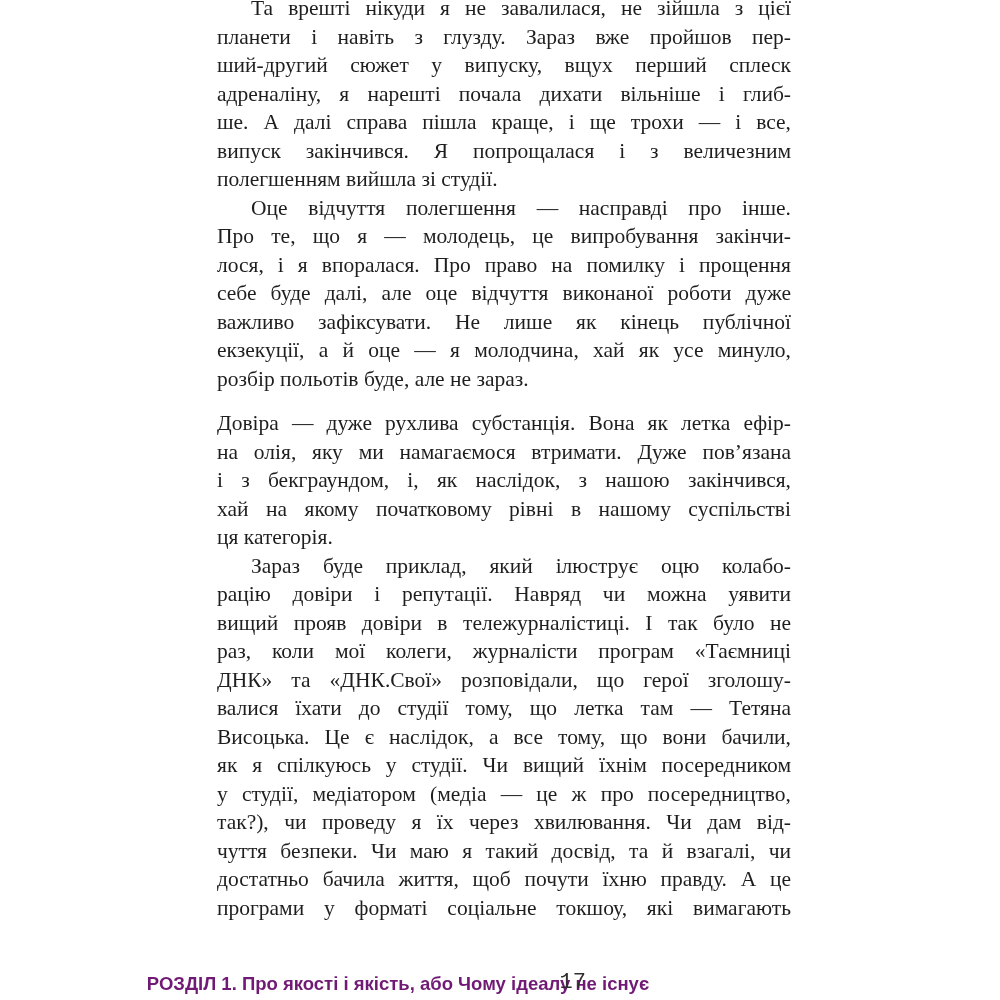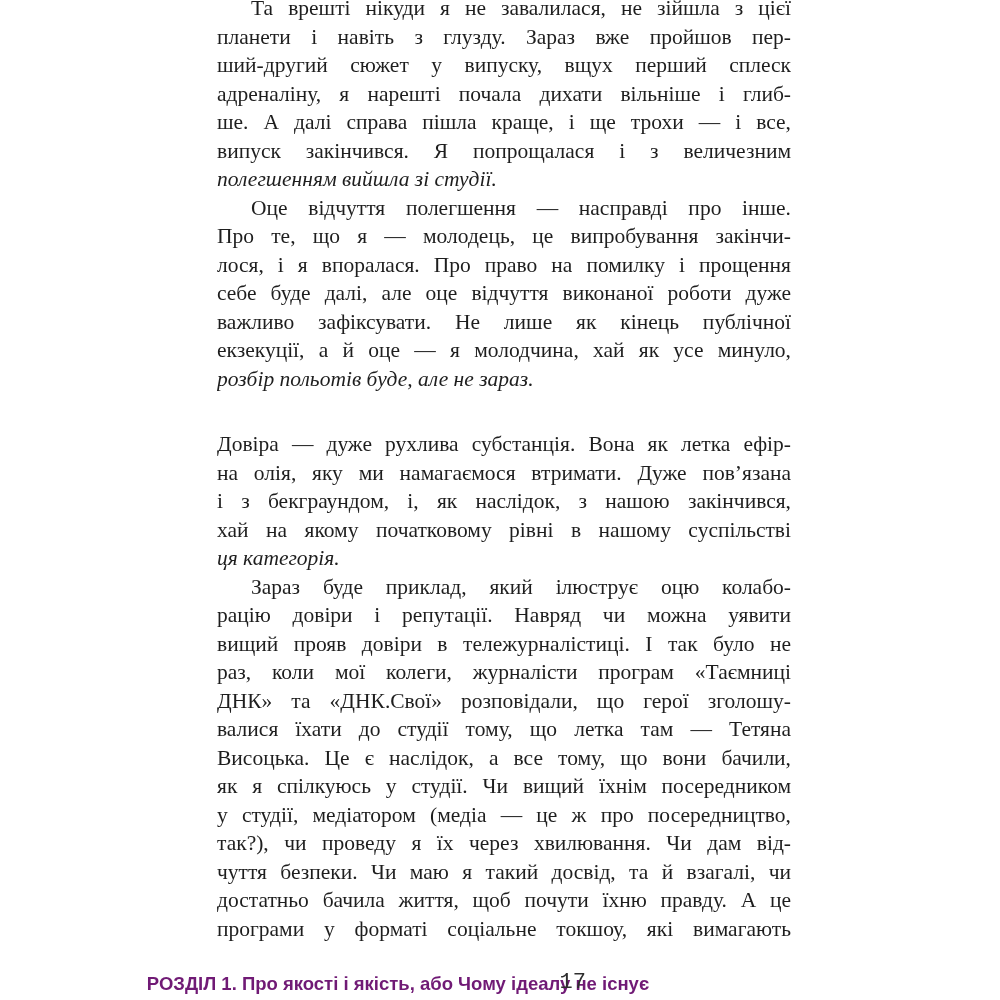--- a/index.html
+++ b/index.html
@@ -22,32 +22,31 @@
     top: -6px;
     width: 574px;
     color: #1e1e1e;
     font-size: 21.5px;
     line-height: 28.5px;
   }
   .paragraph {
     margin: 0;
   }
   .paragraph.section-break {
-    margin-top: 37px;
+    margin-top: 16px;
   }
   .line {
     height: 28.5px;
     overflow: hidden;
     text-align: justify;
     text-align-last: justify;
     white-space: normal;
   }
   .line.para-end {
     text-align-last: left;
-    font-style: italic;
   }
   .line.indent {
     text-indent: 34px;
   }
   .footer {
     position: absolute;
     left: 0;
     right: 0;
     top: 971px;
     height: 29px;

